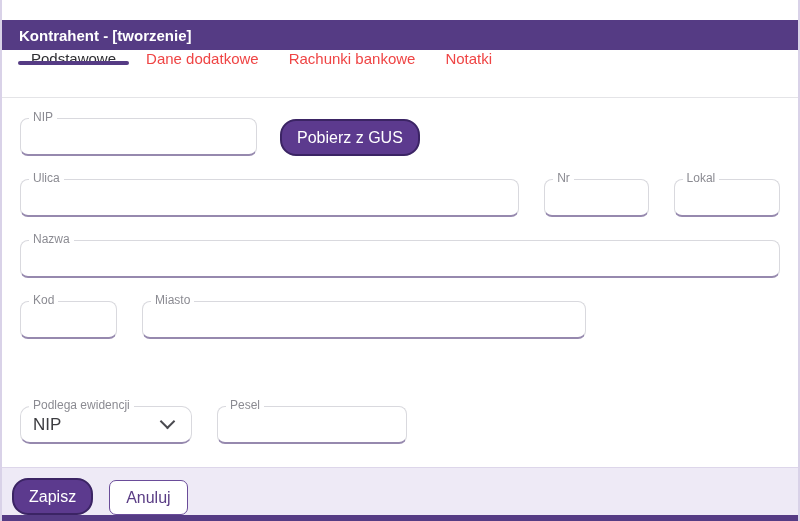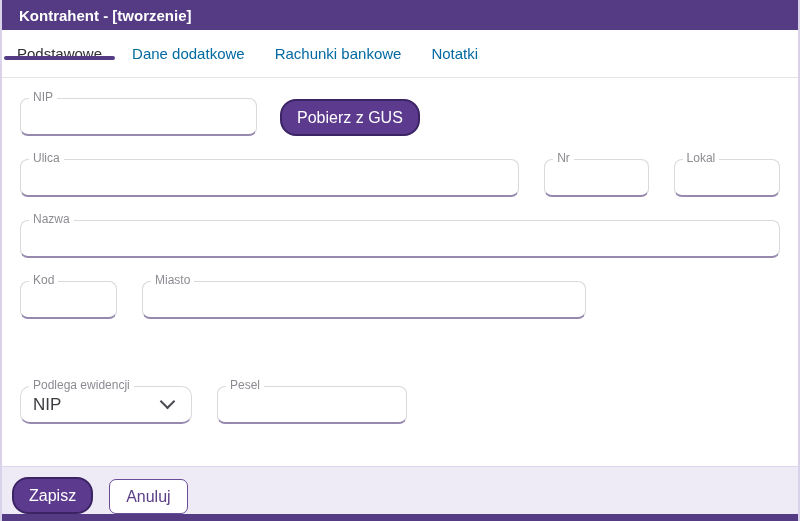--- a/index.html
+++ b/index.html
@@ -16,35 +16,36 @@
     display: flex; flex-direction: column;
     background: #ffffff;
   }
   
   .titlebar {
     height: 30px; flex: 0 0 30px;
     background: #553b84;
     color: #ffffff;
     display: flex; align-items: center;
     padding-left: 17px;
-    font-size: 15px; font-weight: bold;
+    font-size: 15px; font-weight: bold; margin-top: 20px;
   }
   
   .tabs {
     height: 48px; flex: 0 0 48px;
-    display: flex; align-items: center;
+    display: flex; align-items: flex-start;
+    padding-left: 14px;
     border-bottom: 1px solid #e4e4e7;
     background: #ffffff;
   }
   .tab {
     position: relative;
     display: flex; align-items: center;
     padding: 0 15px;
     font-size: 15px;
-    color: #0369a1;
+    color: #ef4444;
     cursor: pointer;
     white-space: nowrap;
   }
   .tab.active { color: #2f2f33; }
   .tab.active::after {
     content: "";
     position: absolute; left: 2px; right: 2px; bottom: 2px;
     height: 4px; border-radius: 3px;
     background: #553b84;
   }

